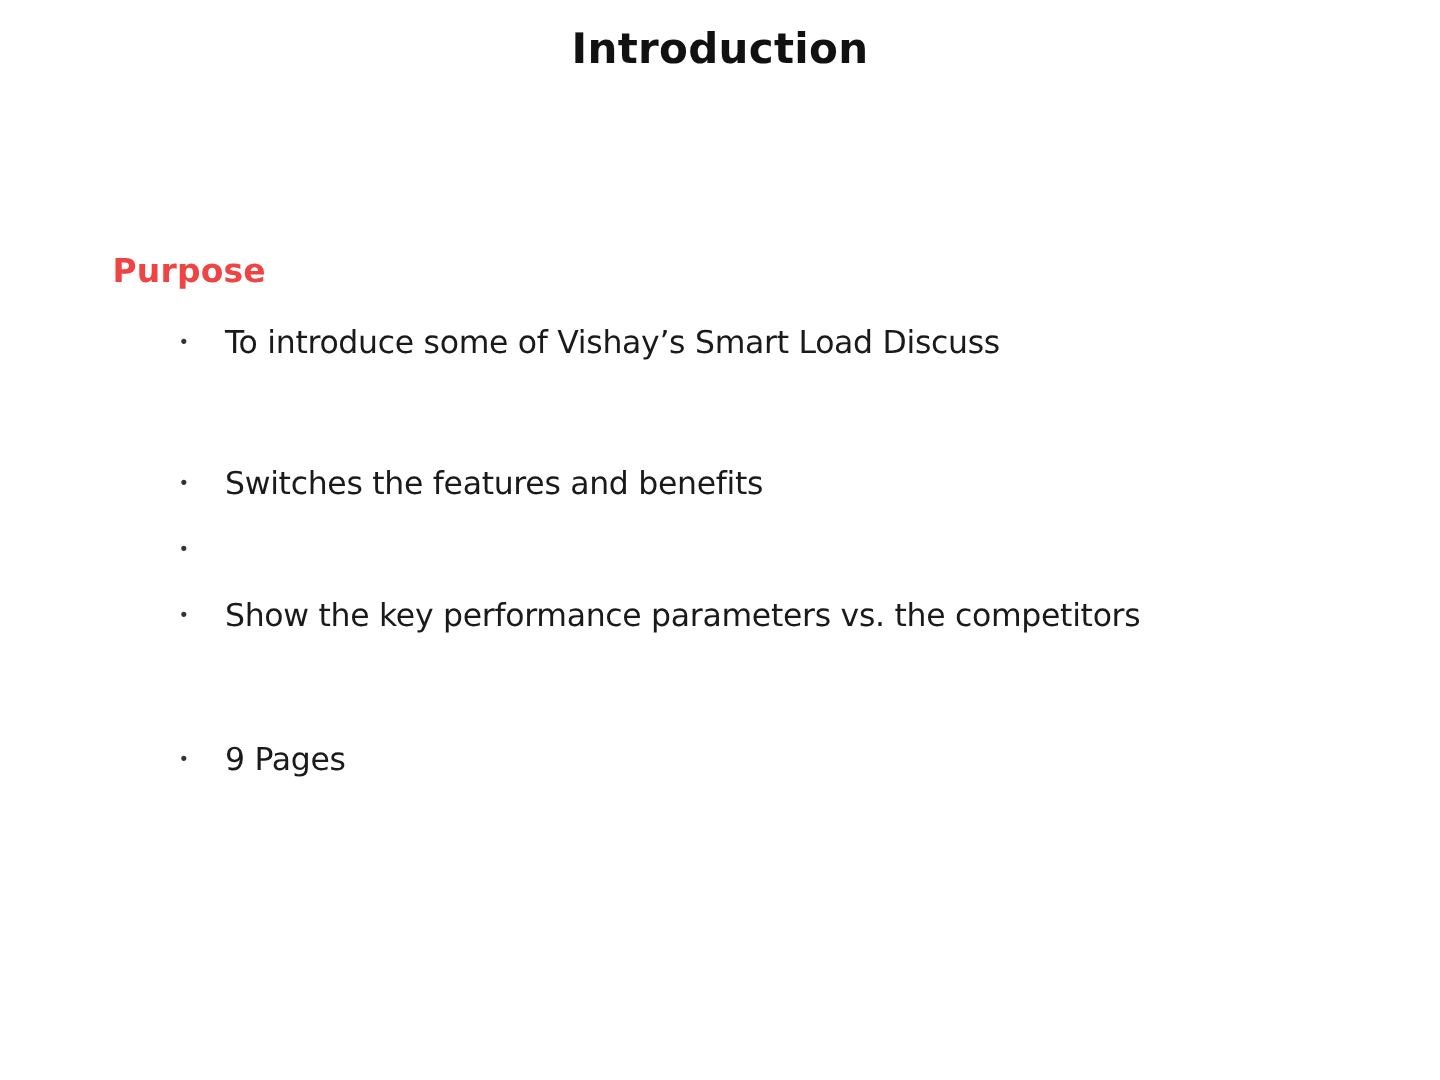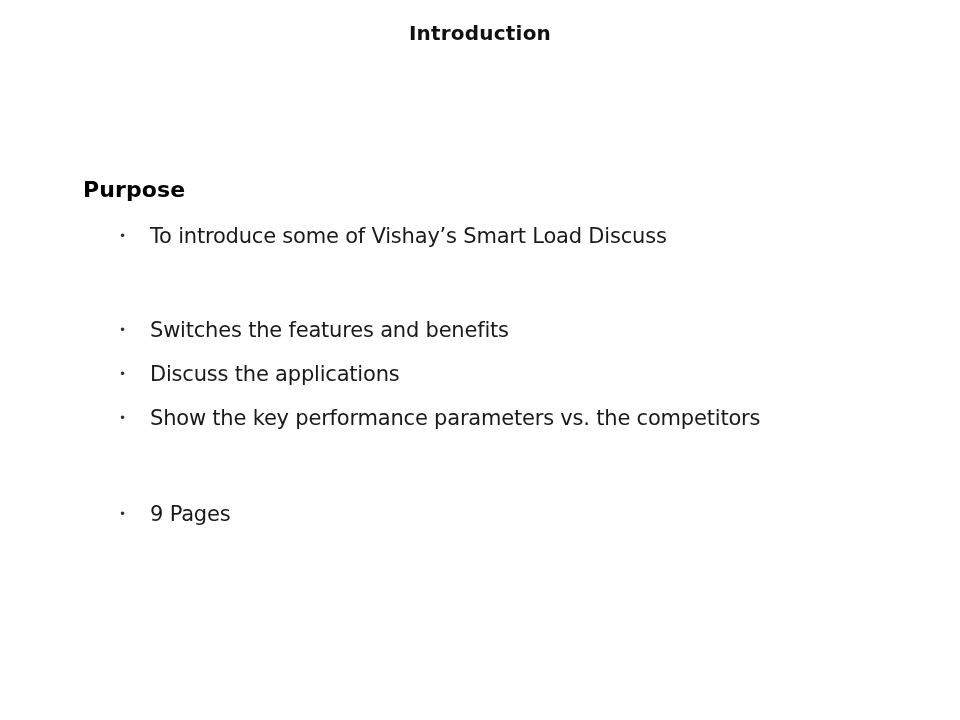--- a/index.html
+++ b/index.html
@@ -16,38 +16,38 @@
     font-family: "DejaVu Sans", "Liberation Sans", sans-serif;
     color: #000000;
   }
   .slide-title {
     position: absolute;
     top: 18px;
     left: 0;
     right: 0;
     margin: 0;
     text-align: center;
-    font-size: 20px;
+    font-size: 28px;
     line-height: 30px;
     font-weight: bold;
     color: #111111;
     letter-spacing: 0.2px;
   }
   .content {
     position: absolute;
     top: 166px;
     left: 75px;
     right: 30px;
   }
   .section-heading {
-    margin: 8px;
+    margin: 0;
     font-size: 22px;
     line-height: 32px;
     font-weight: bold;
-    color: #000000;
+    color: #ef4444;
     letter-spacing: 0.1px;
   }
   .section + .section .section-heading {
     
   }
   .bullet-list {
     list-style: none;
     margin: 8px 0 0 0;
     padding: 0;
   }
@@ -94,21 +94,20 @@
     </div>
 
     <div class="section section-objectives">
       <ul class="bullet-list">
         <li class="bullet-item">
           <span class="bullet-marker">•</span>
           <span class="bullet-text">Switches the features and benefits</span>
         </li>
         <li class="bullet-item">
           <span class="bullet-marker">•</span>
-          <span class="bullet-text">Discuss the applications</span>
         </li>
         <li class="bullet-item">
           <span class="bullet-marker">•</span>
           <span class="bullet-text">Show the key performance parameters vs. the competitors</span>
         </li>
       </ul>
     </div>
 
     <div class="section section-content">
       <ul class="bullet-list">

